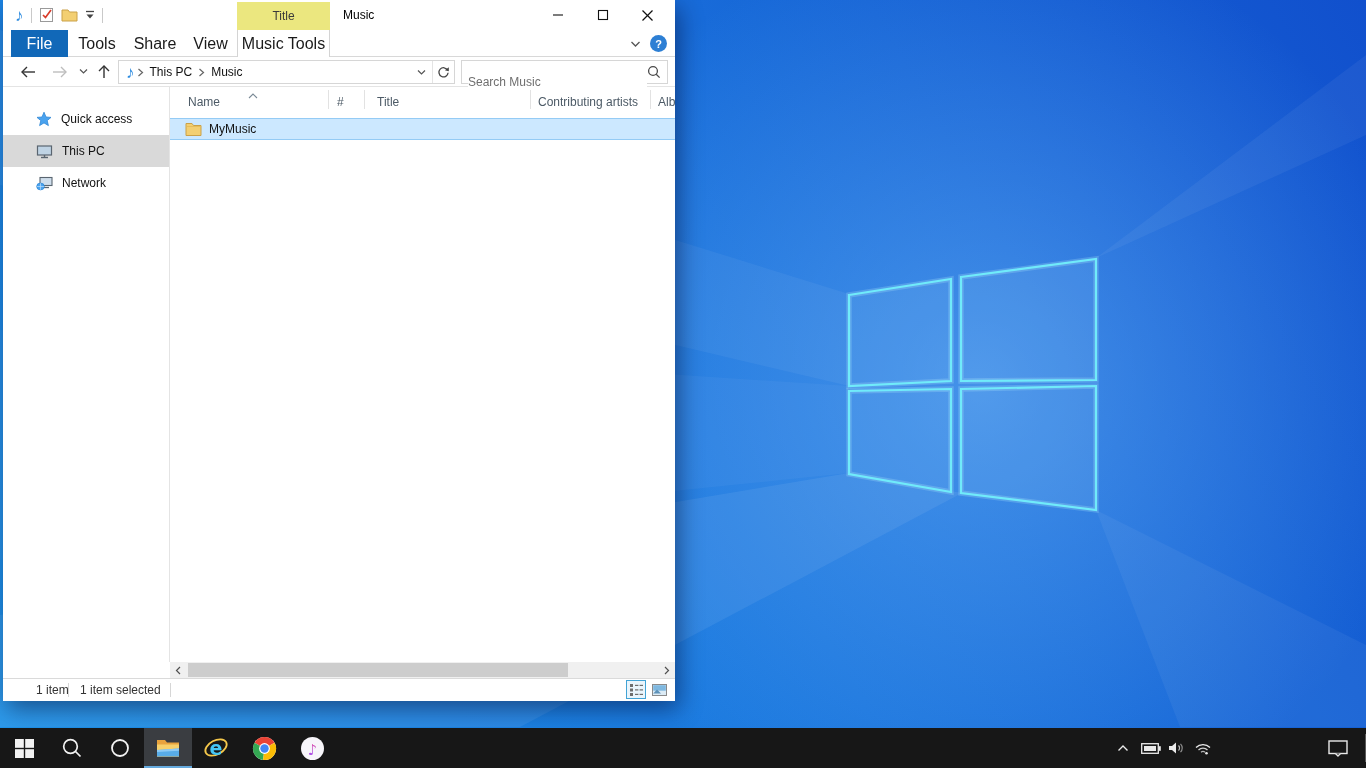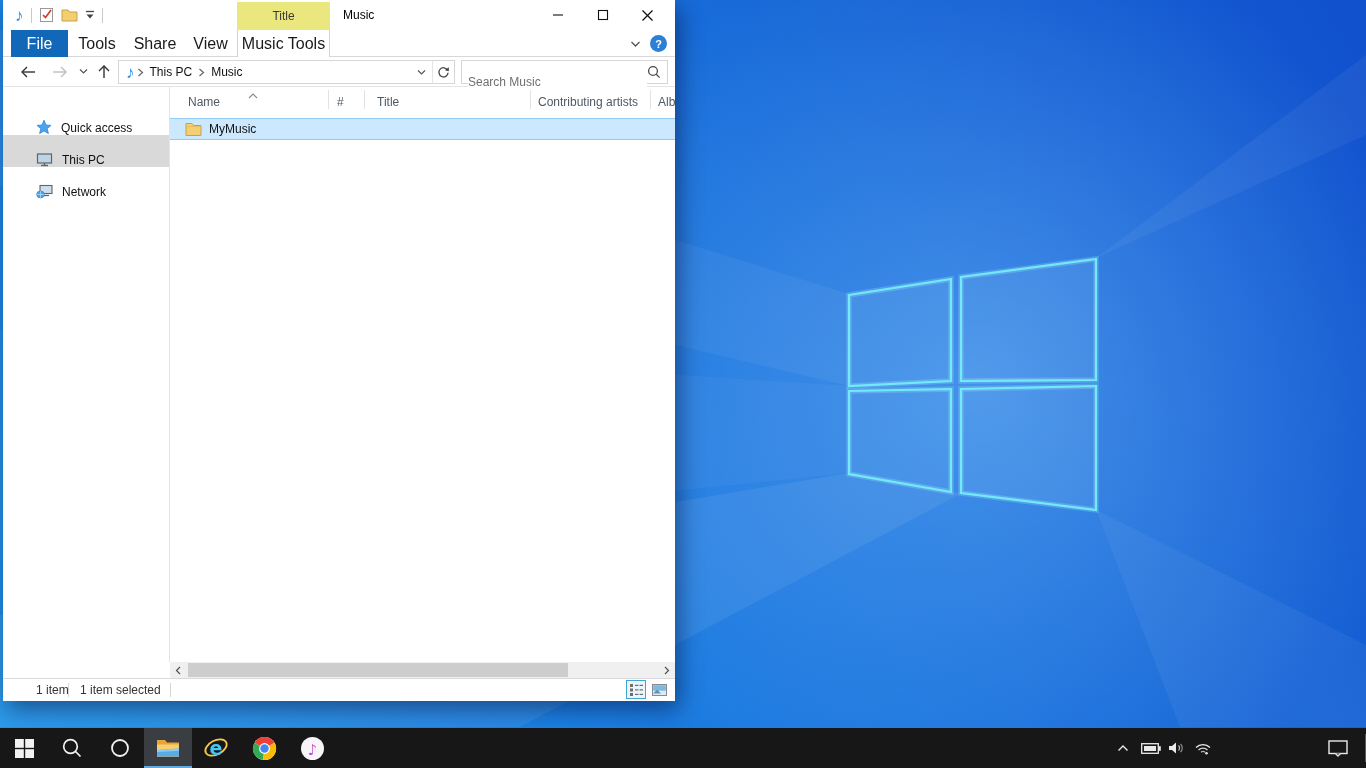--- a/index.html
+++ b/index.html
@@ -40,21 +40,21 @@
   .crumb { padding:0 6px; color:#111; }
   .addr-right { margin-left:auto; display:flex; align-items:center; }
   .addr-refresh { border-left:1px solid #e4e4e4; width:22px; height:22px; display:flex; align-items:center; justify-content:center; }
   .search-box { position:absolute; left:458px; top:3px; width:207px; height:24px; border:1px solid #d6d6d6;
                 background:#fff; display:flex; align-items:center; padding:0 6px; }
   .search-box input { border:none; outline:none; flex:1; font:12px "Liberation Sans",sans-serif; color:#ec4899;margin-top:20px; }
   .search-box input::placeholder { color:#6f6f6f; }
 
   .body { position:absolute; left:0; top:87px; width:100%; height:575px; }
   .sidebar { position:absolute; left:0; top:0; width:166px; height:100%; background:#fff; padding-top:16px; }
-  .side-item { height:32px; display:flex; align-items:flex-end; padding-left:33px; gap:9px; color:#111; }
+  .side-item { height:32px; display:flex; align-items:center; padding-left:33px; gap:9px; color:#111; }
   .side-item.selected { background:#d9d9d9; }
   .side-divider { position:absolute; left:166px; top:0; width:1px; height:100%; background:#e4e4e4; }
 
   .main { position:absolute; left:167px; top:0; right:0; height:100%; background:#fff; }
   .list-header { position:absolute; left:0; top:0; width:100%; height:28px; color:#4c5a66; }
   .col-label { position:absolute; top:8px; font-size:12px; }
   .col-sep { position:absolute; top:3px; width:1px; height:19px; background:#e2e2e2; }
   .sort-caret { position:absolute; left:78px; top:1px; }
   .file-row { position:absolute; left:0; top:31px; width:100%; height:22px; background:#cce8ff;
               border-top:1px solid #94cbf5; border-bottom:1px solid #94cbf5;

